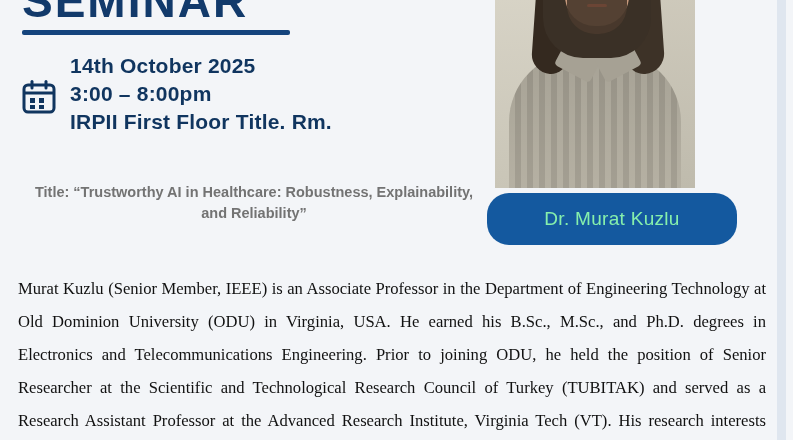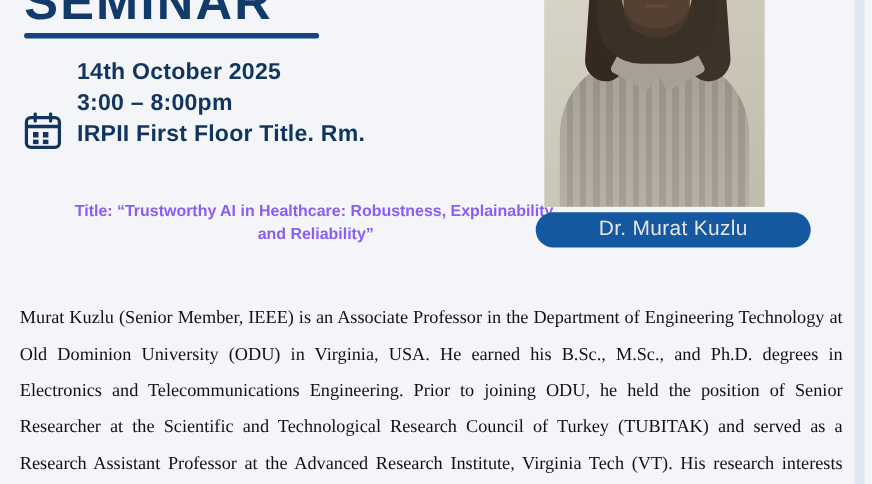--- a/index.html
+++ b/index.html
@@ -54,21 +54,21 @@
     background: #14447d;
     border-radius: 2px;
   }
 
   
   .when-block {
     position: absolute;
     left: 22px;
     top: 52px;
     display: flex;
-    align-items: flex-end;
+    align-items: center;
   }
   .cal-icon {
     width: 34px;
     height: 34px;
     margin-top: 6px;
     margin-right: 14px;
     flex: 0 0 auto;
   }
   .when-lines {
     color: #10355f;
@@ -77,26 +77,25 @@
     line-height: 28px;
     letter-spacing: 0.2px;
   }
 
   
   .talk-title {
     position: absolute;
     left: 34px;
     top: 182px;
     width: 440px;
-    color: #8b5cf6;
+    color: #737373;
     font-size: 14.5px;
     font-weight: bold;
     line-height: 21px;
     text-align: center;
-    margin-left: 33px;
   }
 
   
   .photo-frame {
     position: absolute;
     left: 495px;
     top: -96px;
     width: 200px;
     height: 284px;
     background: #cfcabc;
@@ -174,24 +173,24 @@
     position: absolute; left: 100px; top: 132px; width: 40px; height: 40px;
     background: #a6a194; transform: rotate(-28deg); border-radius: 4px;
   }
 
   
   .name-pill {
     position: absolute;
     left: 487px;
     top: 193px;
     width: 250px;
-    height: 32px;
+    height: 52px;
     background: #14599f;
     border-radius: 22px;
-    color: #e5e5e5;
+    color: #86efac;
     font-size: 19px;
     display: flex;
     align-items: center;
     justify-content: center;
     letter-spacing: .3px;
   }
 
   
   .bio {
     position: absolute;

